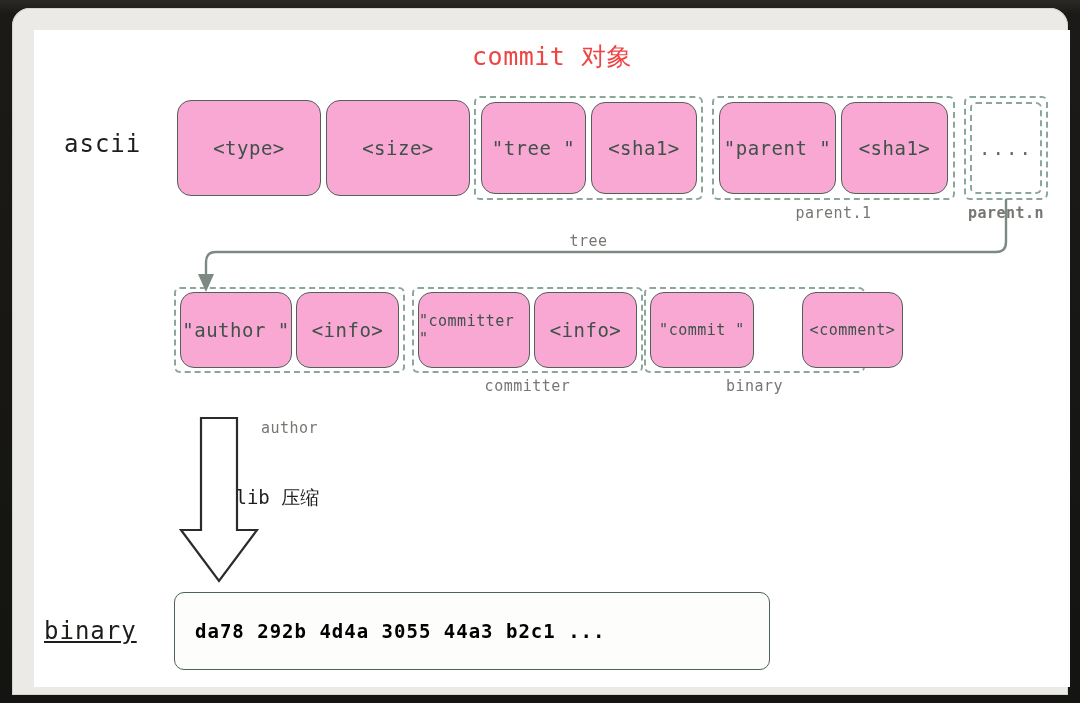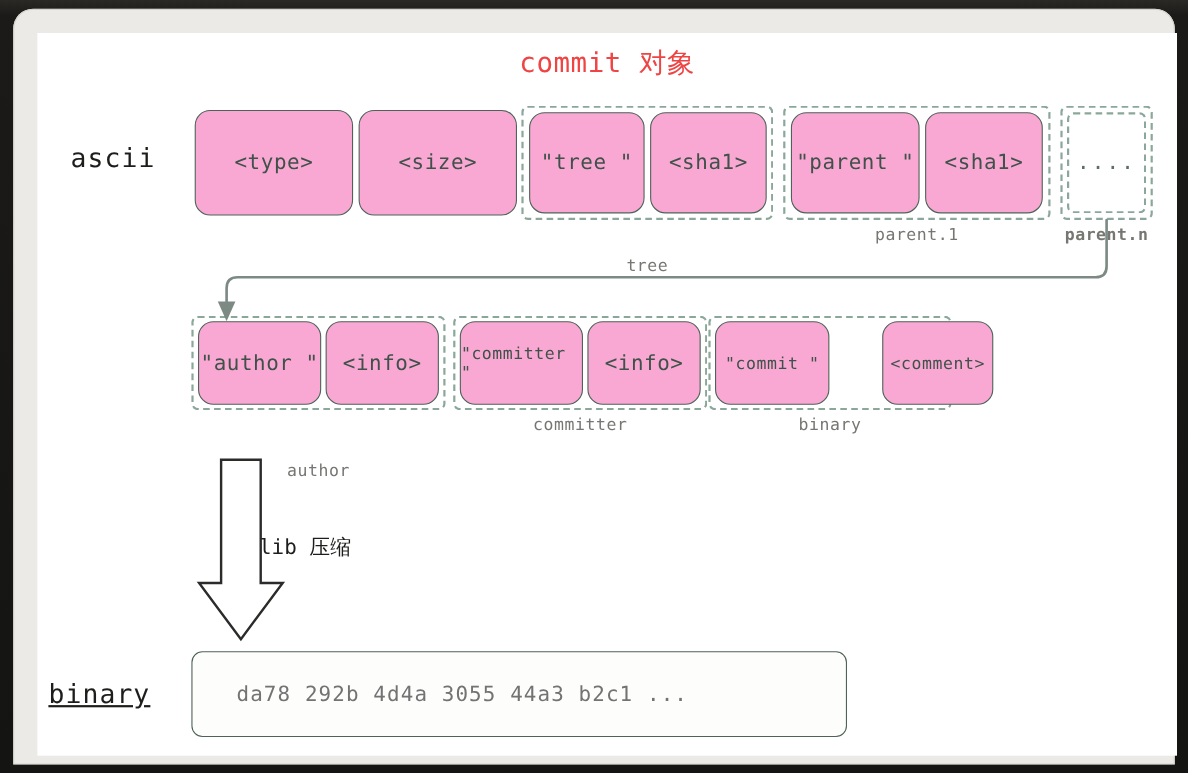--- a/index.html
+++ b/index.html
@@ -102,24 +102,25 @@
 
   
   .binbox {
     position: absolute;
     box-sizing: border-box;
     border: 1.6px solid #4e6257;
     border-radius: 10px;
     background: #fdfdfc;
     display: flex;
     align-items: center;
-    color: #737373;
+    color: #000000;
     font-size: 19px;
-    padding-left: 40px;
+    padding-left: 20px;
     letter-spacing: 1px;
+    font-weight: bold;
   }
 
   svg.overlay {
     position: absolute;
     left: 0; top: 0;
     width: 1036px;
     height: 657px;
     pointer-events: none;
   }
 </style>

